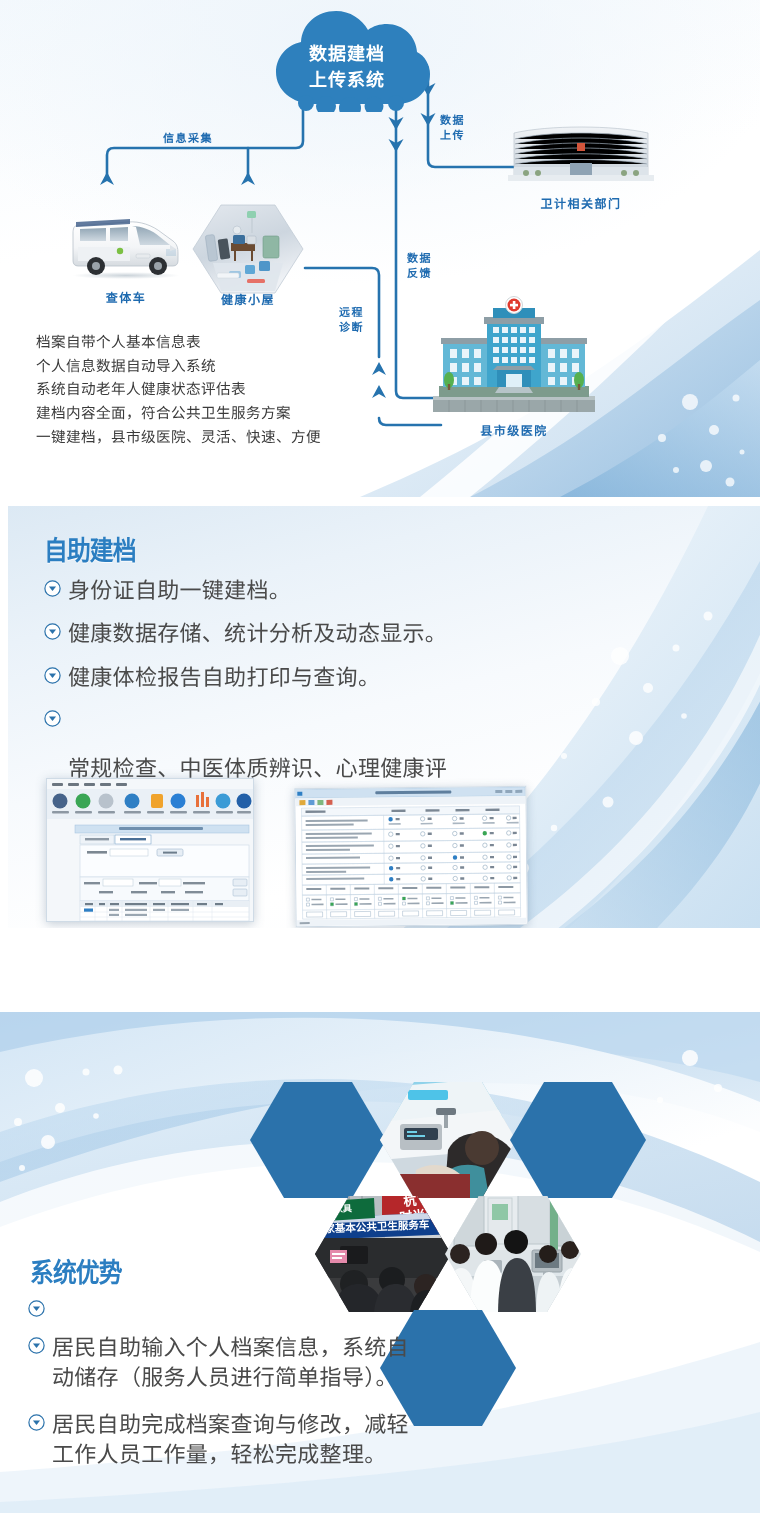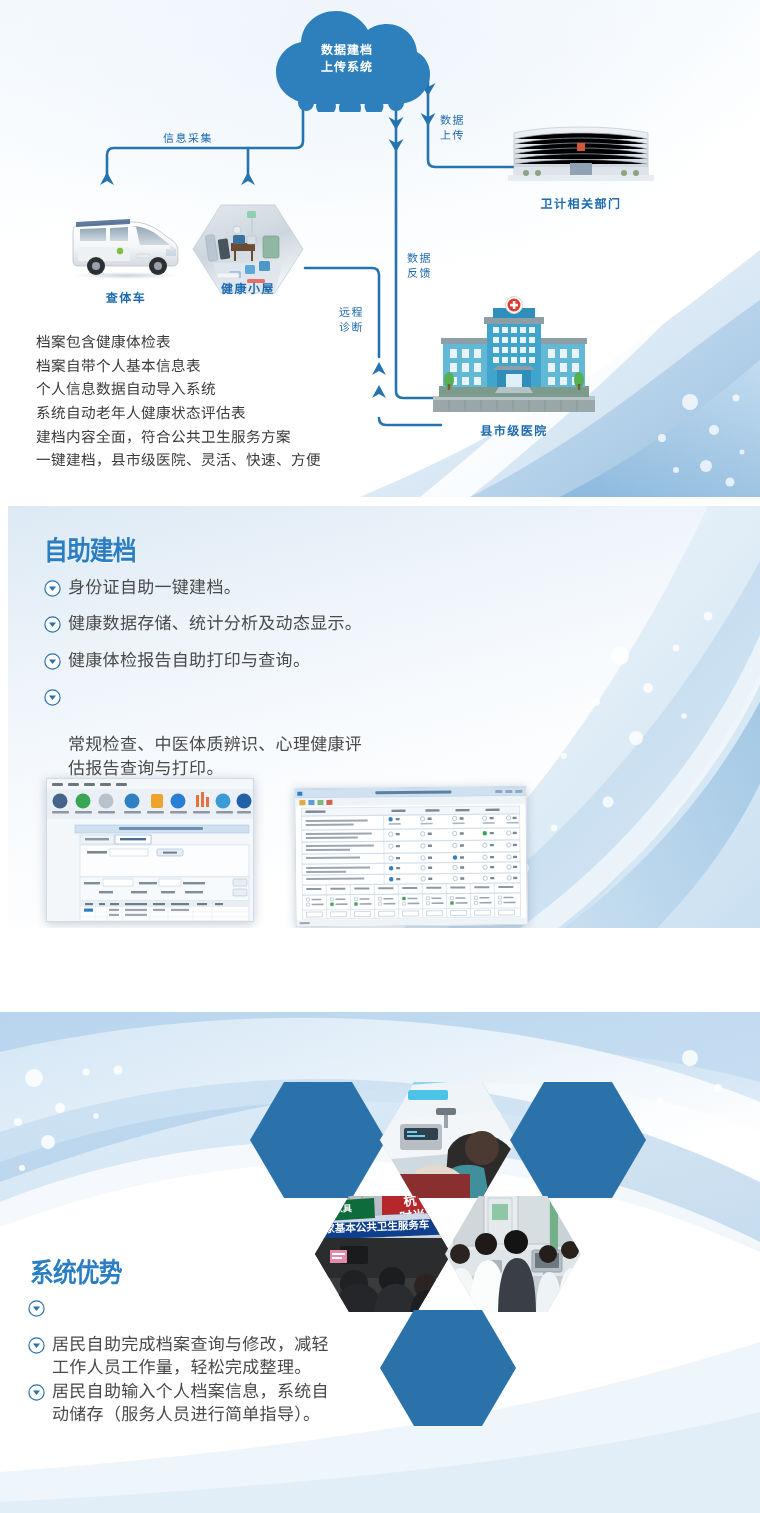--- a/index.html
+++ b/index.html
@@ -21,26 +21,26 @@
       linear-gradient(170deg,#f4f9fd 0%,#ffffff 42%,#ffffff 100%);
   }
   .swoosh { position:absolute; pointer-events:none; }
 
   .cloud {
     position:absolute; left:264px; top:8px; width:166px; height:104px;
   }
   .cloud svg { display:block; }
   .cloud-label {
     position:absolute; left:0; top:34px; width:166px;
-    text-align:center; color:#fff; font-size:12px; font-weight:700;
+    text-align:center; color:#fff; font-size:18px; font-weight:700;
     line-height:1.42; letter-spacing:1px;
   }
 
   .flow-label {
-    position:absolute; color:#1f6bb0; font-weight:400; font-size:11px;
+    position:absolute; color:#1f6bb0; font-weight:700; font-size:11px;
     letter-spacing:1.5px; line-height:1.35; white-space:pre-line;
   }
   .node-label {
     position:absolute; color:#1f6bb0; font-weight:700; font-size:12px;
     letter-spacing:1.5px; text-align:center;
   }
 
   .feature-list {
     position:absolute; left:36px; top:331px; width:400px;
     color:#3b3b3b; font-size:14.6px; line-height:1.62; letter-spacing:.4px;
@@ -69,21 +69,21 @@
   }
   .sec-title {
     position:absolute; color:#2b7ec1; font-size:27px; font-weight:700;
     letter-spacing:-1px; transform:scaleX(.88); transform-origin:left center;
     text-shadow:0 1px 0 rgba(255,255,255,.75);
     font-family:"DejaVu Sans","Liberation Sans",sans-serif;
   }
   .bullets { position:absolute; }
   .bullet-row { display:flex; align-items:flex-start; margin-bottom:13px; }
   .bullet-ico { flex:0 0 auto; width:17px; height:17px; margin-top:4px; margin-right:7px; }
-  .bullet-txt { color:#4a4a4a; font-size:17px; line-height:1.38; letter-spacing:.3px; }
+  .bullet-txt { color:#4a4a4a; font-size:22px; line-height:1.38; letter-spacing:.3px; }
 
   .shot { position:absolute; background:#fff;
     box-shadow:0 2px 10px rgba(60,90,120,.30); border:1px solid #cfdbe6; }
 
   
   #section-advantage {
     position:absolute; left:0; top:1012px; width:760px; height:501px;
     overflow:hidden;
     background:linear-gradient(200deg,#cfe2f2 0%,#e4eff8 18%,#f6fafd 40%,#ffffff 62%,#f2f8fc 100%);
   }
@@ -347,26 +347,25 @@
       <rect x="75" y="78" width="16" height="13" fill="#dff0f8"></rect>
       <path d="M68,91 h30 l4,6 h-38 z" fill="#b6c4c8"></path>
 
       <ellipse cx="18" cy="84" rx="5" ry="8" fill="#56b04f"></ellipse>
       <rect x="16.8" y="88" width="2.4" height="6" fill="#7a5a3a"></rect>
       <ellipse cx="148" cy="84" rx="5" ry="8" fill="#56b04f"></ellipse>
       <rect x="146.8" y="88" width="2.4" height="6" fill="#7a5a3a"></rect>
     </svg>
 
     <div class="node-label" style="left:76px; top:288px; width:100px;">查体车</div>
-    <div class="node-label" style="left:198px; top:279px; width:100px;">健康小屋</div>
+    <div class="node-label" style="left:198px; top:290px; width:100px;">健康小屋</div>
     <div class="node-label" style="left:506px; top:194px; width:150px;">卫计相关部门</div>
     <div class="node-label" style="left:434px; top:421px; width:160px;">县市级医院</div>
 
     <div class="feature-list">
-      <div>档案包含健康体检表</div>
       <div>档案自带个人基本信息表</div>
       <div>个人信息数据自动导入系统</div>
       <div>系统自动老年人健康状态评估表</div>
       <div>建档内容全面，符合公共卫生服务方案</div>
       <div>一键建档，县市级医院、灵活、快速、方便</div>
     </div>
   </div>
 
   <div id="section-selfservice">
 
@@ -920,32 +919,32 @@
 
     <div class="sec-title" style="left:30px; top:239px;">系统优势</div>
 
     <div class="bullets" style="left:28px; top:284px; width:420px;">
       <div class="bullet-row" style="margin-bottom:16px;">
         <svg class="bullet-ico" viewBox="0 0 17 17">
           <circle cx="8.5" cy="8.5" r="7.6" fill="#fff" stroke="#2b72ab" stroke-width="1.2"></circle>
           <path d="M4.9,6.4 L8.5,11 L12.1,6.4 Z" fill="#2b72ab"></path>
         </svg>
       </div>
+      <div class="bullet-row" style="margin-bottom:16px;">
+        <svg class="bullet-ico" viewBox="0 0 17 17">
+          <circle cx="8.5" cy="8.5" r="7.6" fill="#fff" stroke="#2b72ab" stroke-width="1.2"></circle>
+          <path d="M4.9,6.4 L8.5,11 L12.1,6.4 Z" fill="#2b72ab"></path>
+        </svg>
+        <div class="bullet-txt" style="white-space:pre-line;">居民自助输入个人档案信息，系统自
+动储存（服务人员进行简单指导）。</div>
+      </div>
       <div class="bullet-row" style="margin-bottom:0;">
         <svg class="bullet-ico" viewBox="0 0 17 17">
           <circle cx="8.5" cy="8.5" r="7.6" fill="#fff" stroke="#2b72ab" stroke-width="1.2"></circle>
           <path d="M4.9,6.4 L8.5,11 L12.1,6.4 Z" fill="#2b72ab"></path>
         </svg>
         <div class="bullet-txt" style="white-space:pre-line;">居民自助完成档案查询与修改，减轻
 工作人员工作量，轻松完成整理。</div>
       </div>
-      <div class="bullet-row" style="margin-bottom:16px;">
-        <svg class="bullet-ico" viewBox="0 0 17 17">
-          <circle cx="8.5" cy="8.5" r="7.6" fill="#fff" stroke="#2b72ab" stroke-width="1.2"></circle>
-          <path d="M4.9,6.4 L8.5,11 L12.1,6.4 Z" fill="#2b72ab"></path>
-        </svg>
-        <div class="bullet-txt" style="white-space:pre-line;">居民自助输入个人档案信息，系统自
-动储存（服务人员进行简单指导）。</div>
-      </div>
     </div>
   </div>
 
 </div>
 
 </body></html>

